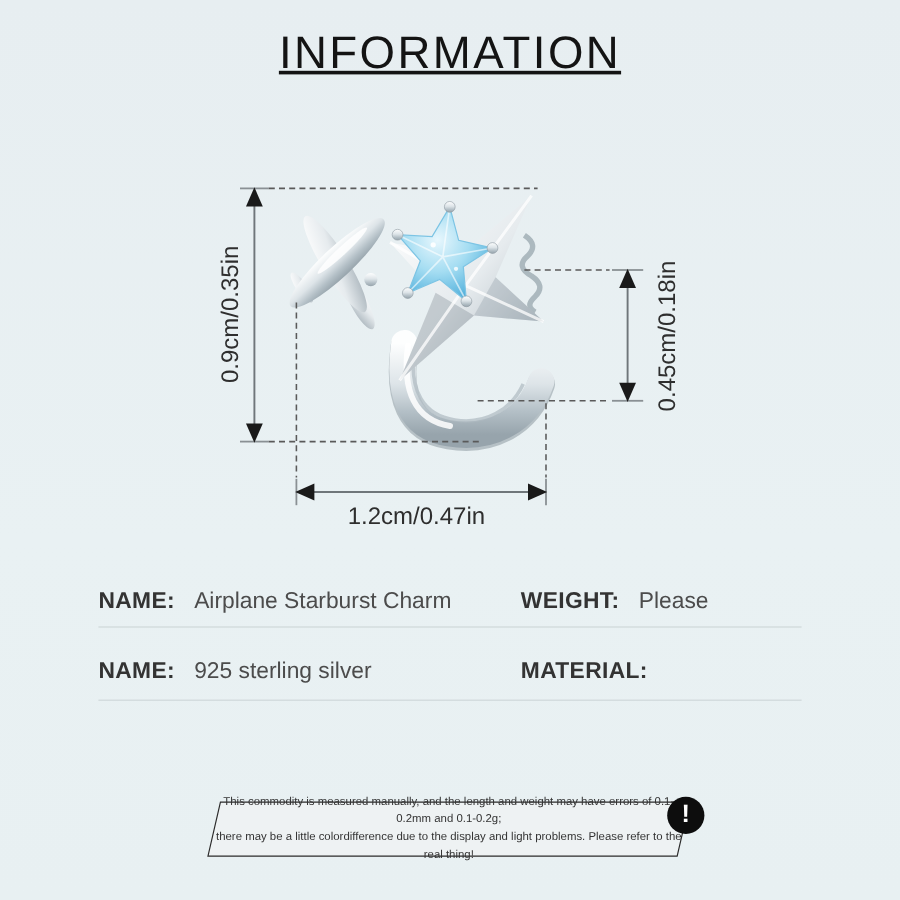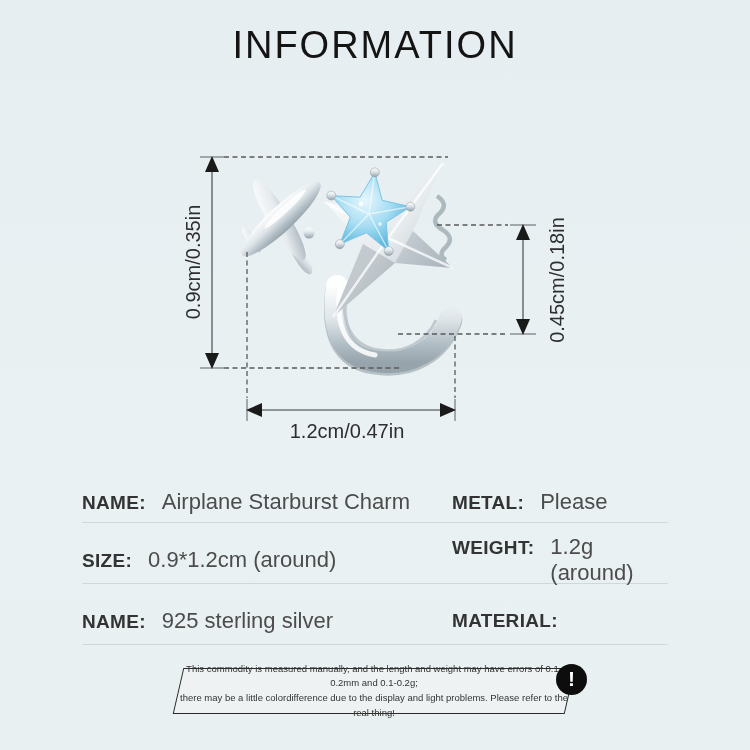--- a/index.html
+++ b/index.html
@@ -4,41 +4,41 @@
 <style>
   html,body { margin:0; padding:0; }
   .page {
     position:relative; width:750px; height:750px; overflow:hidden;
     background:linear-gradient(180deg,#e7eef1 0%,#e9f1f3 60%,#e8f0f2 100%);
     font-family:"Liberation Sans", sans-serif;
   }
   .title {
     position:absolute; top:24px; left:0; width:100%;
     text-align:center; font-size:38px; letter-spacing:2px;
-    color:#141414; font-weight:500;
+    color:#141414; font-weight:500;text-decoration:underline;
   }
   .overlay { position:absolute; left:0; top:0; }
   .dim-label {
     position:absolute; font-size:20px; color:#2e2e2e; white-space:nowrap;
   }
   .dim-left  { left:193px; top:262px; transform:translate(-50%,-50%) rotate(-90deg); }
   .dim-right { left:557px; top:280px; transform:translate(-50%,-50%) rotate(-90deg); }
   .dim-bottom{ left:347px; top:431px; transform:translate(-50%,-50%); }
 
   .specs { position:absolute; left:82px; top:481px; width:586px; color:#2e2e2e; }
   .spec-row {
     display:flex; align-items:center; box-sizing:border-box;
-    height:61px; padding-top:14px; border-bottom:1px solid #cfd8da;gap:18px;
+    height:61px; padding-top:14px; border-bottom:1px solid #cfd8da;
   }
   .spec-row.first { height:42px; padding-top:0; }
   .cell { display:flex; align-items:baseline; }
   .cell.left { width:352px; flex:none; }
   .cell.right { flex:1; }
   .spec-label { font-weight:bold; font-size:19px; letter-spacing:.3px; color:#333; }
-  .spec-value { font-size:22px; color:#4c4c4c; margin-left:16px; }
+  .spec-value { font-size:19px; color:#4c4c4c; margin-left:16px; }
 
   .disclaimer-box {
     position:absolute; left:178px; top:668px; width:392px; height:46px;
     transform:skewX(-13deg); background:#eef2f3;
     border:1.5px solid #2b2b2b; box-sizing:border-box;
   }
   .disclaimer-inner {
     transform:skewX(13deg); width:100%; height:100%;
     display:flex; flex-direction:column; justify-content:center;
     text-align:center; font-size:9.5px; color:#333; line-height:1.55;
@@ -158,32 +158,22 @@
   <div class="dim-label dim-right">0.45cm/0.18in</div>
   <div class="dim-label dim-bottom">1.2cm/0.47in</div>
 
   <div class="specs">
     <div class="spec-row first">
       <div class="cell left">
         <span class="spec-label">NAME:</span>
         <span class="spec-value">Airplane Starburst Charm</span>
       </div>
       <div class="cell right">
-        <span class="spec-label">METAL:</span>
+        <span class="spec-label">WEIGHT:</span>
         <span class="spec-value">Please</span>
-      </div>
-    </div>
-    <div class="spec-row">
-      <div class="cell left">
-        <span class="spec-label">SIZE:</span>
-        <span class="spec-value">0.9*1.2cm (around)</span>
-      </div>
-      <div class="cell right">
-        <span class="spec-label">WEIGHT:</span>
-        <span class="spec-value">1.2g (around)</span>
       </div>
     </div>
     <div class="spec-row">
       <div class="cell left">
         <span class="spec-label">NAME:</span>
         <span class="spec-value">925 sterling silver</span>
       </div>
       <div class="cell right">
         <span class="spec-label">MATERIAL:</span>
       </div>

